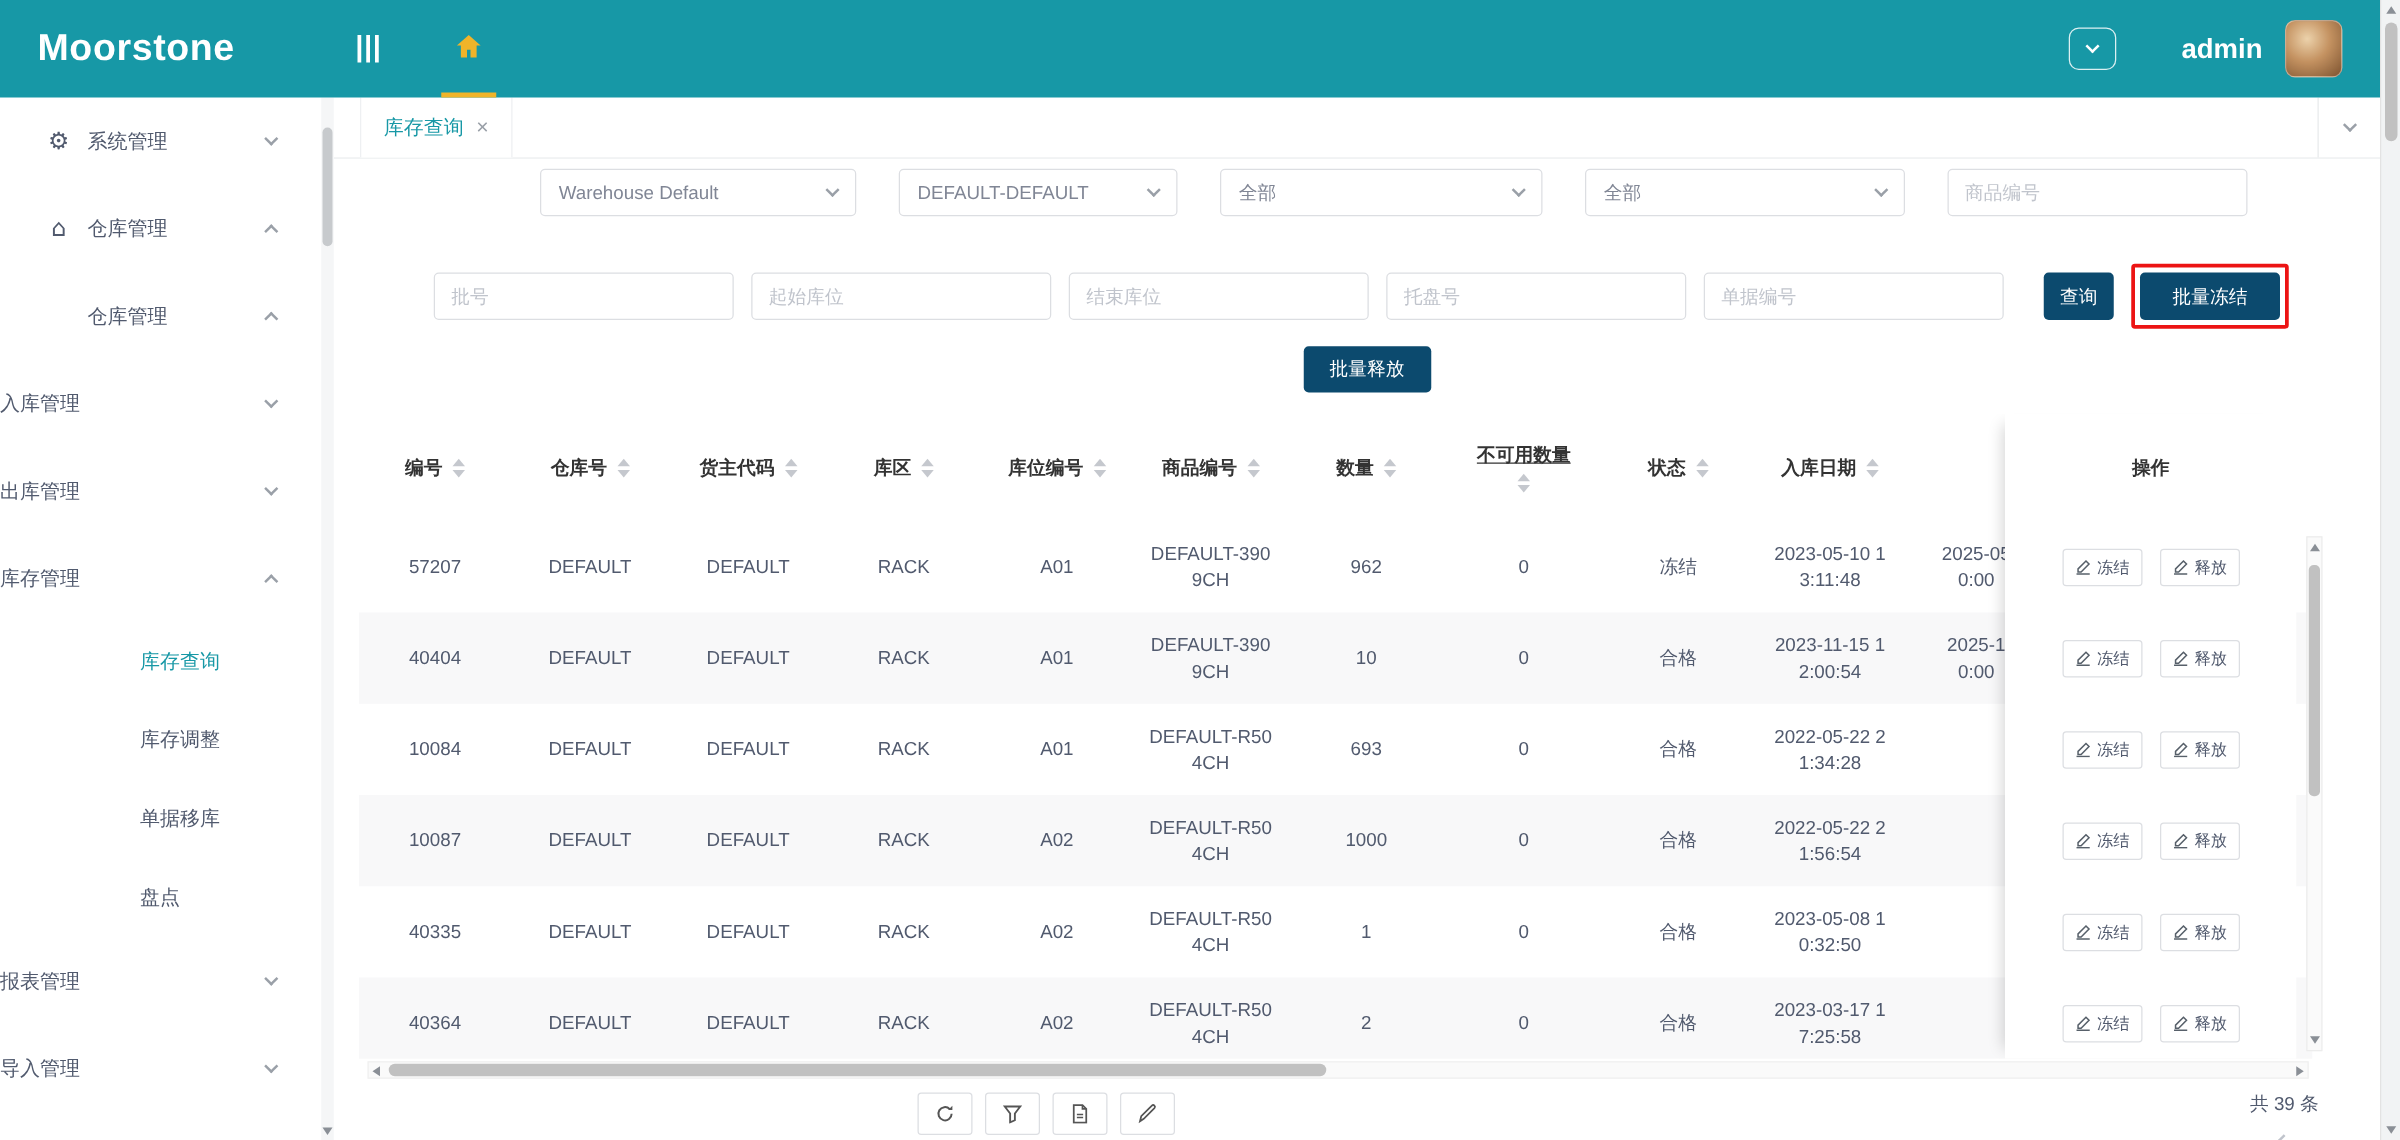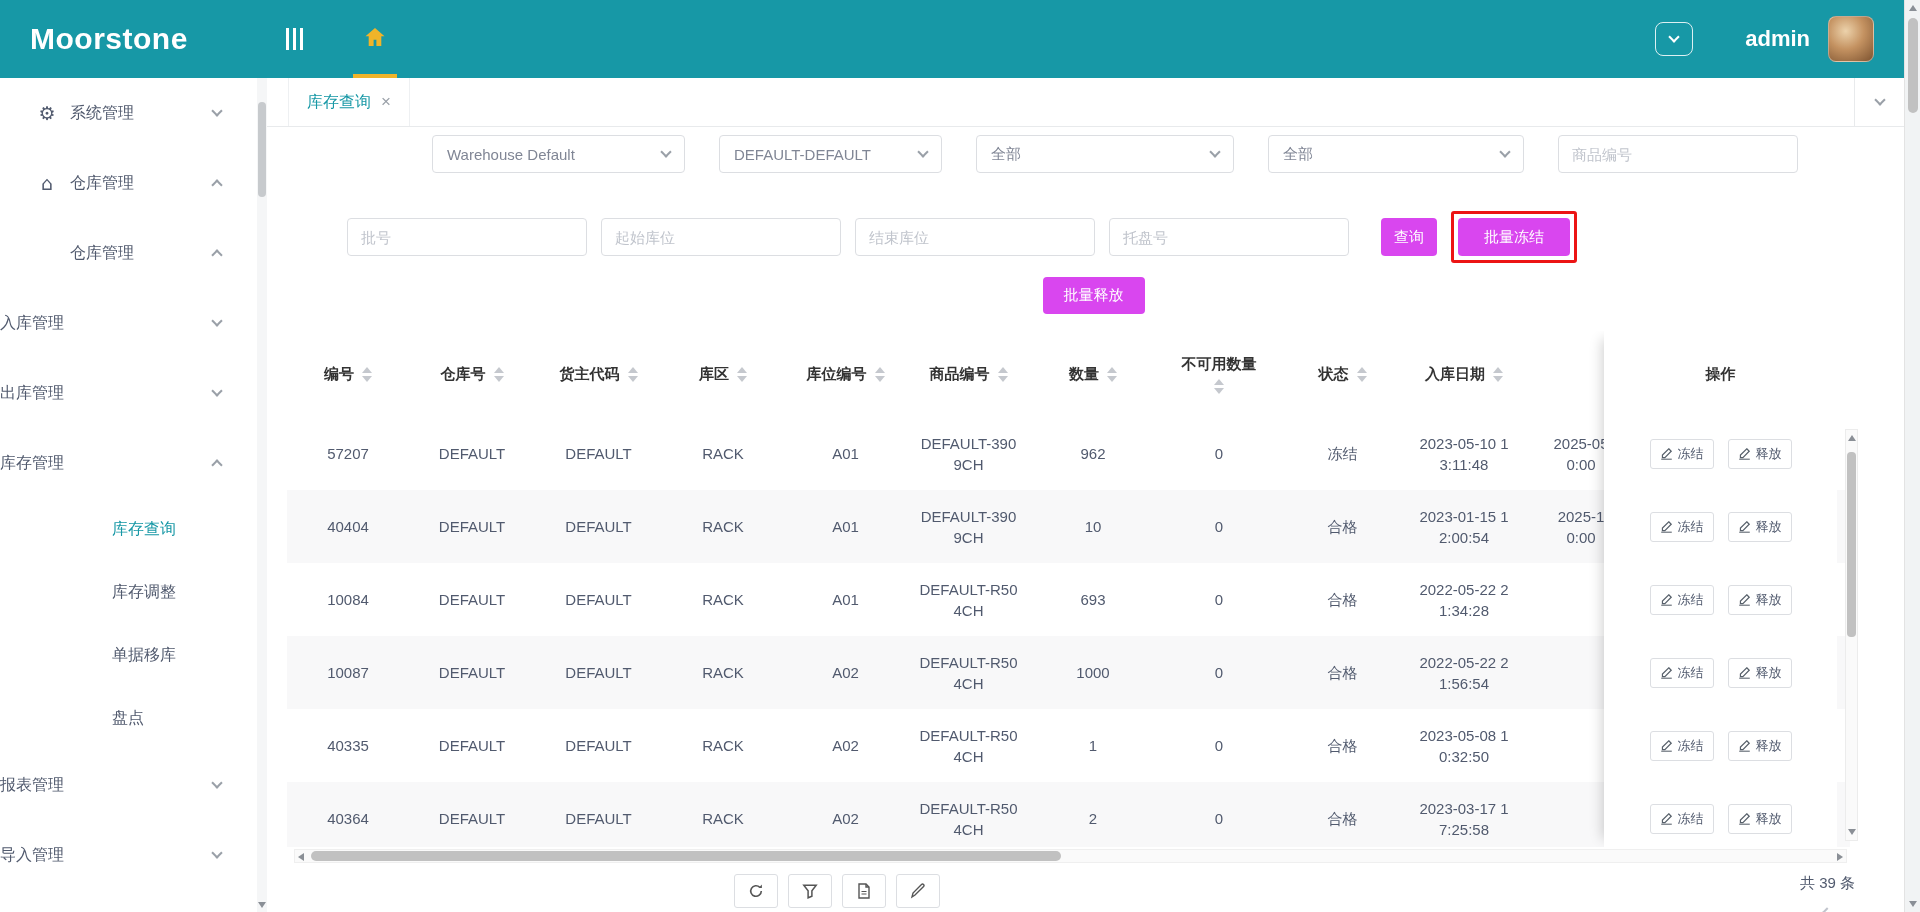--- a/index.html
+++ b/index.html
@@ -55,33 +55,33 @@
 
   
   .filter-row1 { position:absolute; left:141px; top:8px; display:flex; gap:34px;padding-left:24px; }
   .filter-row2 { position:absolute; left:80px; top:84px; display:flex; align-items:center; }
   .select { height:38px; border:1px solid #dcdee2; border-radius:4px; background:#fff; display:flex; align-items:center; padding:0 14px; font-size:15px; color:#808695; cursor:pointer; }
   .select .sel-chev { margin-left:auto; }
   .w253{width:253px;} .w223{width:223px;} .w258{width:258px;} .w256{width:256px;} .w240{width:240px;}
   .txt { height:38px; width:240px; border:1px solid #dcdee2; border-radius:4px; padding:0 13px; font-size:15px; color:#515a6e; outline:none; font-family:inherit; }
   .txt::placeholder { color:#c0c4cc; }
   .filter-row2 .txt { margin-right:14px; }
-  .btn { border:none; background:#d946ef; color:#fff; font-size:15px; border-radius:4px; height:38px; cursor:pointer; font-family:Liberation Mono, monospace; }
+  .btn { border:none; background:#0c4a6e; color:#fff; font-size:15px; border-radius:4px; height:38px; cursor:pointer; font-family:Liberation Mono, monospace; }
   .btn-search { width:56px; margin-left:18px; }
   .red-box { margin-left:14px; padding:4px; border:3px solid #EC1414; border-radius:3px; }
   .btn-freeze-all { min-width:112px; padding:0 18px; }
   .release-row { position:absolute; left:0; top:150px; width:100%; display:flex; justify-content:center; }
   .btn-release-all { min-width:102px; padding:0 18px; height:37px; }
 
   
   .table-area { position:absolute; left:20px; top:204px; width:1563px; height:516px; overflow:hidden; }
   .thead, .tr { display:grid; grid-template-columns:122px 126px 127px 122px 123px 123px 126px 126px 121px 122px 112px; }
   .thead { height:86px; }
   .th { display:flex; align-items:center; justify-content:center; font-size:15px; font-weight:700; color:#333; cursor:pointer; }
-  .th.col-tall { flex-direction:column; gap:5px; }
+  .th.col-tall { flex-direction:column; gap:5px;text-decoration:underline; }
   .sorter { display:flex; flex-direction:column; gap:3px; margin-left:8px; }
   .sorter .s-up { width:0; height:0; border-left:5px solid transparent; border-right:5px solid transparent; border-bottom:6px solid #c5c8ce; }
   .sorter .s-dn { width:0; height:0; border-left:5px solid transparent; border-right:5px solid transparent; border-top:6px solid #c5c8ce; }
   .tr { height:73px; }
   .tr:nth-child(even) { background:#f8f8f9; }
   .td { display:flex; align-items:center; justify-content:center; text-align:center; font-size:15px; color:#515a6e; white-space:pre-line; line-height:21px; }
 
   
   .ops-panel { position:absolute; left:1317px; top:0; width:233px; height:516px; background:#fff; box-shadow:-10px 0 12px -8px rgba(0,0,0,.18); }
   .ops-head { height:86px; display:flex; align-items:center; justify-content:center; font-size:15px; font-weight:700; color:#333; }
@@ -226,20 +226,21 @@
           <span class="sel-chev chev d"></span>
         </div>
         <input class="txt w240" placeholder="商品编号" style="">
       </div>
 
       <div class="filter-row2">
         <input class="txt" placeholder="批号" style="">
         <input class="txt" placeholder="起始库位" style="">
         <input class="txt" placeholder="结束库位" style="">
         <input class="txt" placeholder="托盘号" style="">
+        <input class="txt" placeholder="单据编号" style="">
         <button class="btn btn-search">查询</button>
         <div class="red-box">
           <button class="btn btn-freeze-all">批量冻结</button>
         </div>
       </div>
 
       <div class="release-row">
         <button class="btn btn-release-all">批量释放</button>
       </div>
 
@@ -338,21 +339,21 @@
             <div class="td">40404</div>
             <div class="td">DEFAULT</div>
             <div class="td">DEFAULT</div>
             <div class="td">RACK</div>
             <div class="td">A01</div>
             <div class="td">DEFAULT-390
 9CH</div>
             <div class="td">10</div>
             <div class="td">0</div>
             <div class="td">合格</div>
-            <div class="td">2023-01-15 1
+            <div class="td">2023-11-15 1
 2:00:54</div>
             <div class="td">2025-1
 0:00</div>
           </div>
           <div class="tr">
             <div class="td">10084</div>
             <div class="td">DEFAULT</div>
             <div class="td">DEFAULT</div>
             <div class="td">RACK</div>
             <div class="td">A01</div>

